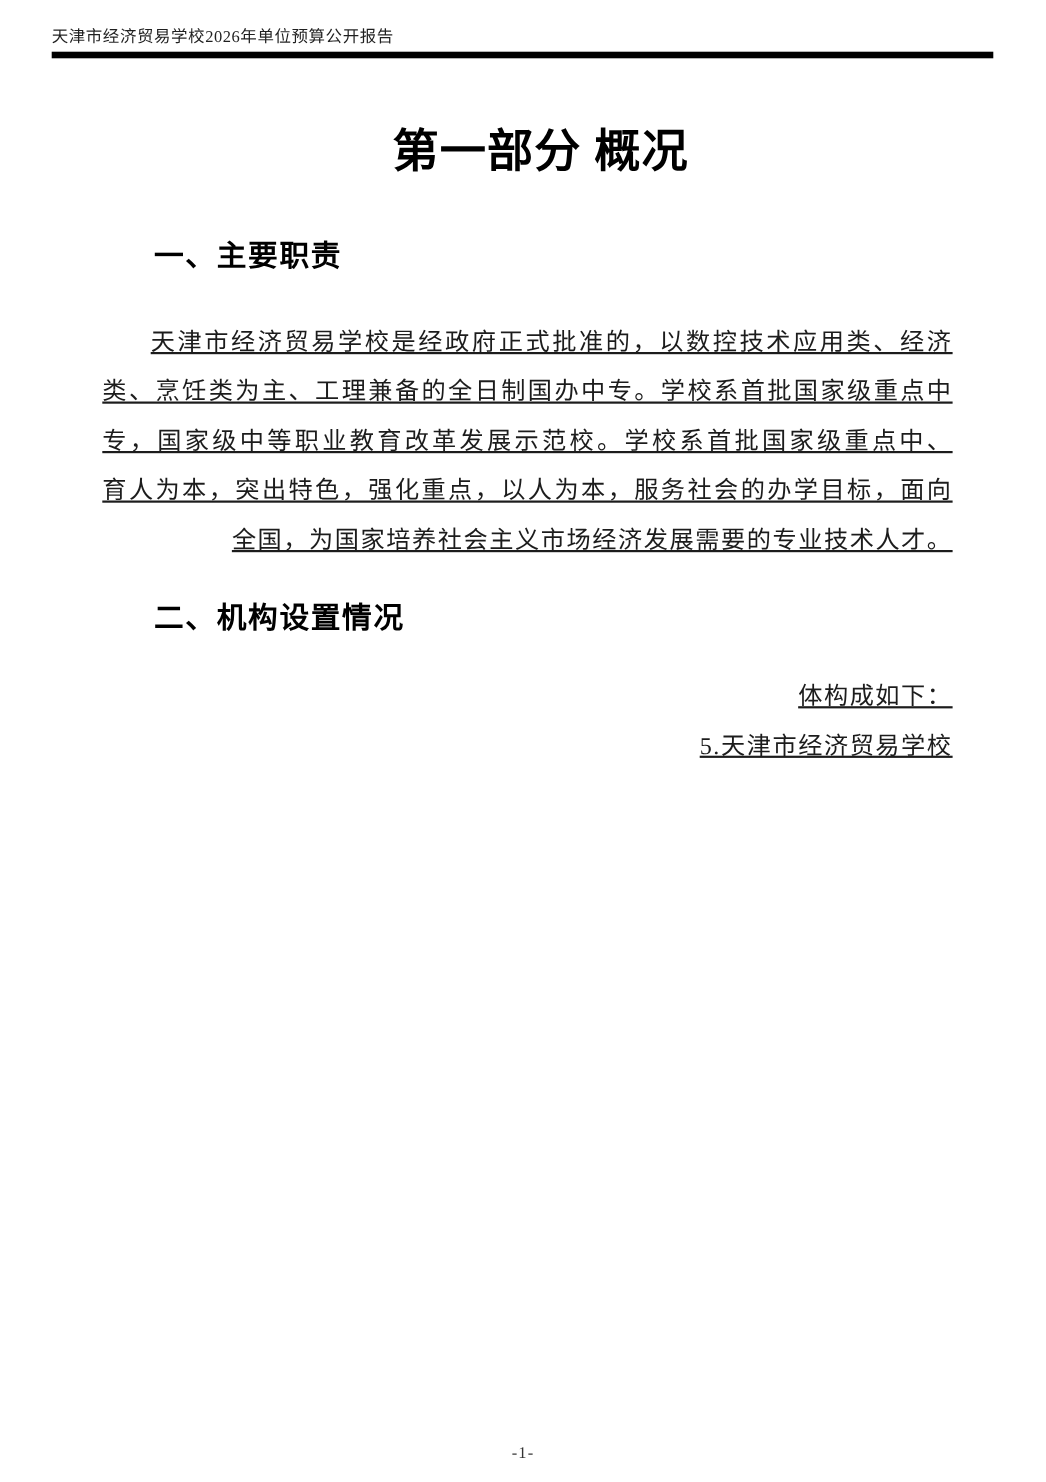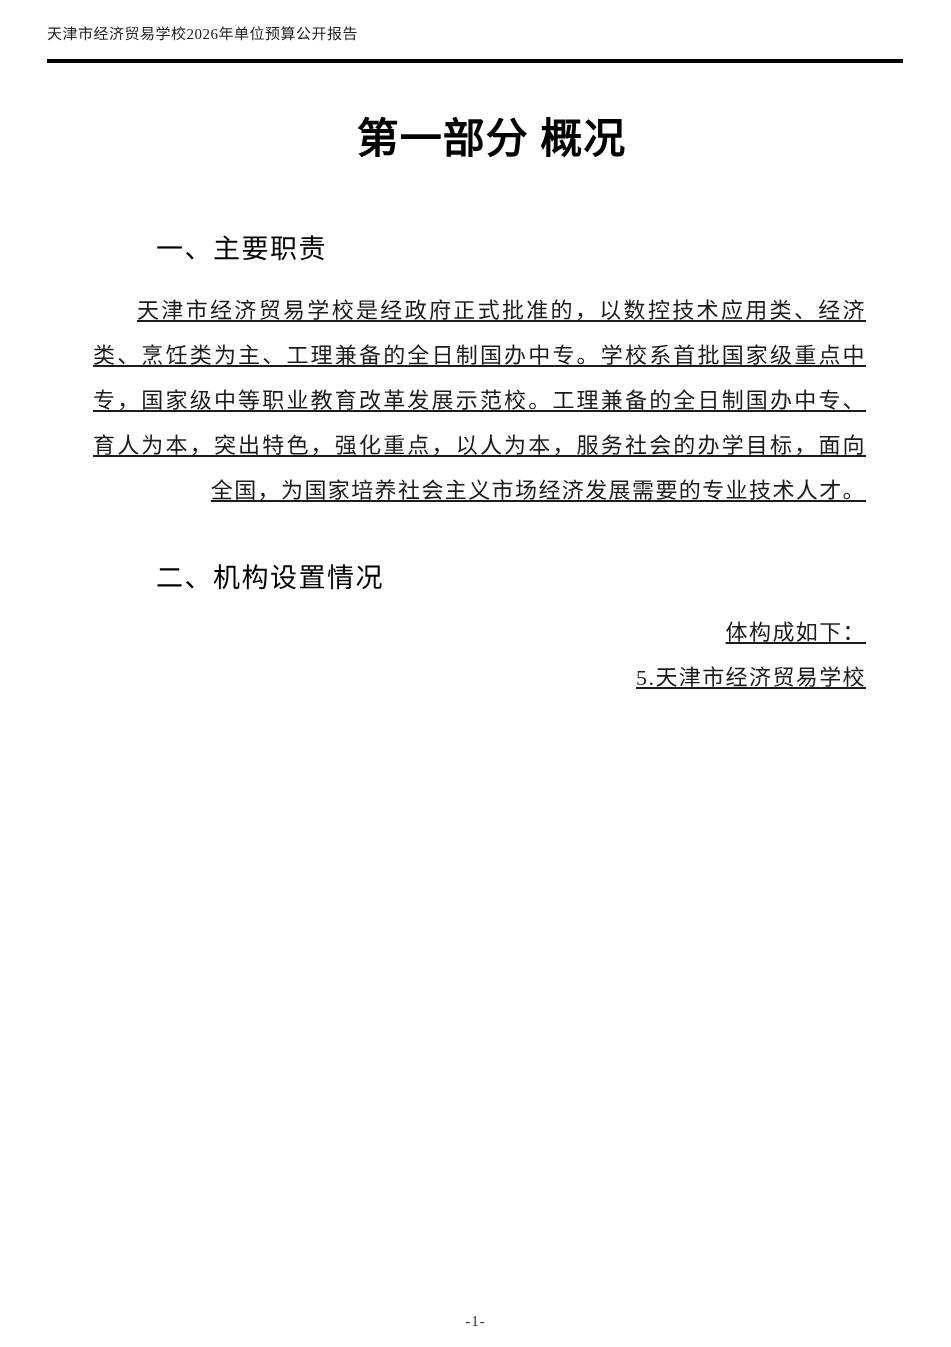--- a/index.html
+++ b/index.html
@@ -22,22 +22,22 @@
   }
   
   .page-header {
     position: absolute;
     left: 47px;
     top: 26px;
     width: 856px;
     font-size: 15px;
     line-height: 17px;
     color: #1f1f1f;
-    border-bottom: 4px solid #000000;
-    padding-bottom: 16px;
+    border-bottom: 6px solid #000000;
+    padding-bottom: 4px;
     letter-spacing: 0.5px;
   }
   
   .doc-title {
     position: absolute;
     top: 98px;
     left: 0;
     width: 951px;
     margin: 16px;
     text-align: center;
@@ -45,23 +45,23 @@
     font-weight: bold;
     font-size: 42px;
     line-height: 50px;
     color: #000000;
     letter-spacing: 1px;
   }
   
   .section-heading {
     position: absolute;
     left: 140px;
-    margin: 16px;
+    margin: 0;
     font-family: "Liberation Sans", sans-serif;
-    font-weight: normal;
+    font-weight: bold;
     font-size: 27px;
     line-height: 28px;
     color: #000000;
     letter-spacing: 1.5px;
     white-space: nowrap;
   }
   .heading-1 { top: 219px; }
   .heading-2 { top: 548px; }
   
   .para {
@@ -110,21 +110,21 @@
     <span>天津市经济贸易学校2026年单位预算公开报告</span>
   </div>
 
   <h1 class="doc-title">第一部分 概况</h1>
 
   <h2 class="section-heading heading-1">一、主要职责</h2>
 
   <div class="para para-1">
     <div class="line just indent">天津市经济贸易学校是经政府正式批准的，以数控技术应用类、经济</div>
     <div class="line just">类、烹饪类为主、工理兼备的全日制国办中专。学校系首批国家级重点中</div>
-    <div class="line just">专，国家级中等职业教育改革发展示范校。工理兼备的全日制国办中专、</div>
+    <div class="line just">专，国家级中等职业教育改革发展示范校。学校系首批国家级重点中、</div>
     <div class="line just">育人为本，突出特色，强化重点，以人为本，服务社会的办学目标，面向</div>
     <div class="line">全国，为国家培养社会主义市场经济发展需要的专业技术人才。</div>
   </div>
 
   <h2 class="section-heading heading-2">二、机构设置情况</h2>
 
   <div class="para para-2">
     <div class="line">体构成如下：</div>
     <div class="line indent">5.天津市经济贸易学校</div>
   </div>

